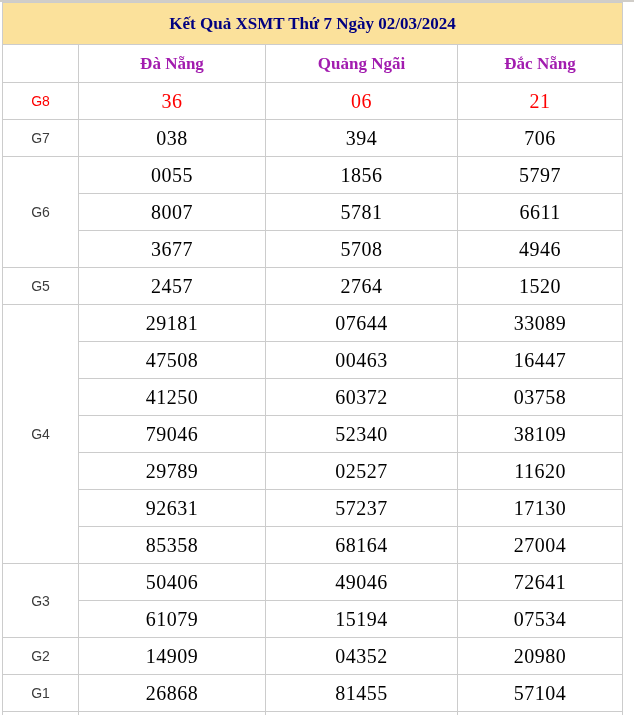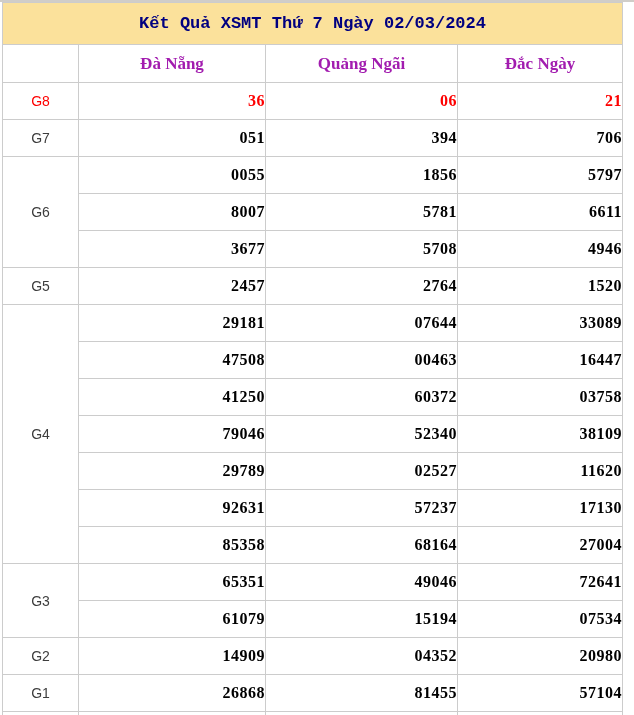--- a/index.html
+++ b/index.html
@@ -33,40 +33,39 @@
   .results th,.results td{
     border:1px solid var(--border-inner);
     text-align:center;
     vertical-align:middle;
     padding:0;
     overflow:hidden;
   }
   .title-cell{
     background:var(--title-bg);
     color:var(--title-text);
-    font-family:Liberation Mono, monospace;
+    font-family:Liberation Serif, serif;
     font-weight:bold;
     font-size:17px;
     height:41px;
   }
   .col-head{
     font-family:"Liberation Serif", serif;
     font-weight:bold;
     font-size:17px;
     color:#a21caf;
     height:37px;
   }
   td.value{
     font-family:"Liberation Serif", serif;
-    font-weight:bold;
-    font-size:16px;
+    font-weight:normal;
+    font-size:20px;
     color:var(--value-text);
     height:36px;
     letter-spacing:0.5px;
-    text-align:right;
   }
   td.prize-label{
     font-family:"Liberation Sans", sans-serif;
     font-size:14px;
     font-weight:normal;
     color:var(--label-text);
   }
   td.value.hl{color:var(--highlight);}
   td.prize-label.hl{color:var(--highlight);}
 </style>
@@ -83,35 +82,35 @@
       <col style="width:165px">
     </colgroup>
     <thead>
       <tr>
         <th class="title-cell" colspan="4">Kết Quả XSMT Thứ 7 Ngày 02/03/2024</th>
       </tr>
       <tr>
         <th class="col-head"></th>
         <th class="col-head">Đà Nẵng</th>
         <th class="col-head">Quảng Ngãi</th>
-        <th class="col-head">Đắc Ngày</th>
+        <th class="col-head">Đắc Nẵng</th>
       </tr>
     </thead>
     <tbody>
 
       <tr>
         <td class="prize-label hl">G8</td>
         <td class="value hl">36</td>
         <td class="value hl">06</td>
         <td class="value hl">21</td>
       </tr>
 
       <tr>
         <td class="prize-label">G7</td>
-        <td class="value">051</td>
+        <td class="value">038</td>
         <td class="value">394</td>
         <td class="value">706</td>
       </tr>
 
       <tr>
         <td class="prize-label" rowspan="3">G6</td>
         <td class="value">0055</td>
         <td class="value">1856</td>
         <td class="value">5797</td>
       </tr>
@@ -165,21 +164,21 @@
         <td class="value">17130</td>
       </tr>
       <tr>
         <td class="value">85358</td>
         <td class="value">68164</td>
         <td class="value">27004</td>
       </tr>
 
       <tr>
         <td class="prize-label" rowspan="2">G3</td>
-        <td class="value">65351</td>
+        <td class="value">50406</td>
         <td class="value">49046</td>
         <td class="value">72641</td>
       </tr>
       <tr>
         <td class="value">61079</td>
         <td class="value">15194</td>
         <td class="value">07534</td>
       </tr>
 
       <tr>

